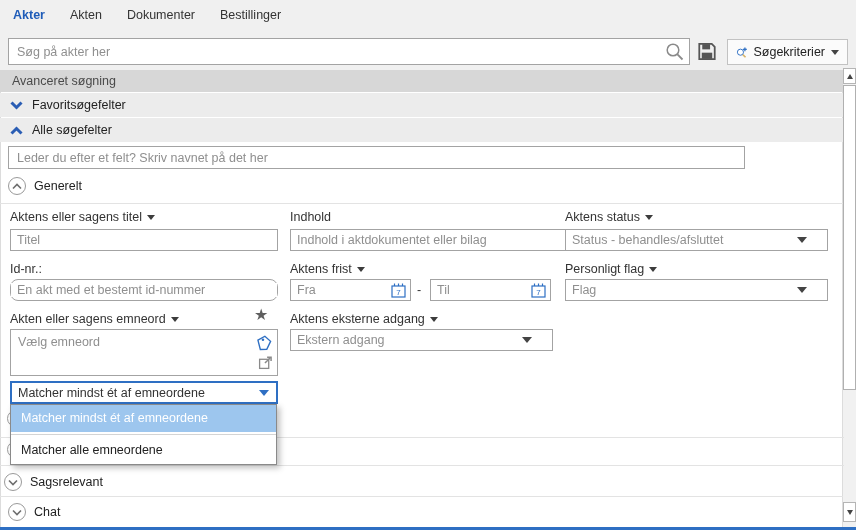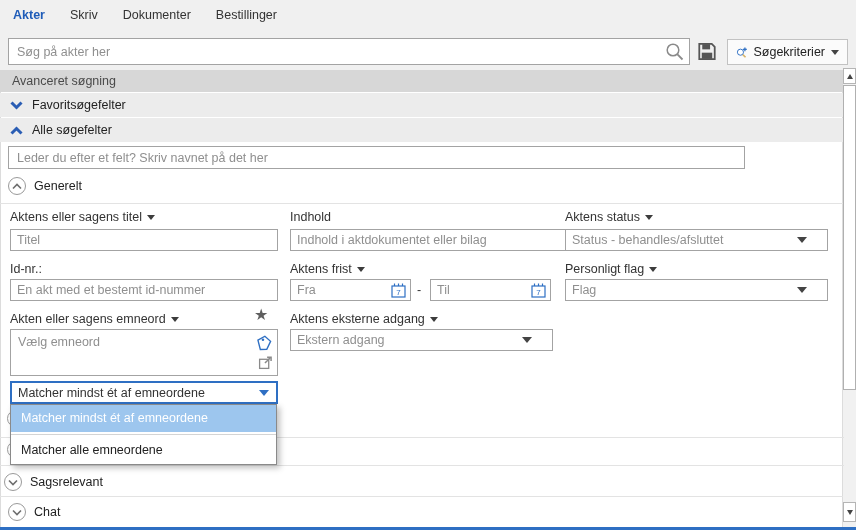--- a/index.html
+++ b/index.html
@@ -102,21 +102,21 @@
 </style>
 </head>
 <body>
 
 <div id="app">
 
   <div class="abs topbar"></div>
 
   <div class="abs nav">
     <span class="nav-item active">Akter</span>
-    <span class="nav-item">Skriv</span>
+    <span class="nav-item">Akten</span>
     <span class="nav-item">Dokumenter</span>
     <span class="nav-item">Bestillinger</span>
   </div>
 
   <div class="abs search-box">
     <input type="text" placeholder="Søg på akter her" style="">
     <svg class="mag" viewBox="0 0 22 22">
       <circle cx="9" cy="9" r="5.8" fill="none" stroke="#8a8a8a" stroke-width="1.5"></circle>
       <line x1="13.2" y1="13.2" x2="18.5" y2="18.5" stroke="#8a8a8a" stroke-width="1.8"></line>
     </svg>
@@ -200,21 +200,21 @@
   </div>
   <div class="abs lbl" style="left:290px; top:261px;">
     <span>Aktens frist</span>
     <span class="lbl-caret"></span>
   </div>
   <div class="abs lbl" style="left:565px; top:261px;">
     <span>Personligt flag</span>
     <span class="lbl-caret"></span>
   </div>
 
-  <div class="abs tb" style="left:10px; top:279px; width:268px;">
+  <div class="abs tb" style="left:10px; top:279px; width:268px;border-radius:8px;">
     <input type="text" placeholder="En akt med et bestemt id-nummer" style="">
   </div>
   <div class="abs tb" style="left:290px; top:279px; width:121px;">
     <input type="text" placeholder="Fra" style="">
     <svg width="15" height="15" viewBox="0 0 15 15" style="margin-right:4px; flex:none;">
       <rect x="1" y="3" width="13" height="11" fill="none" stroke="#2e6fc3" stroke-width="1.2"></rect>
       <line x1="3.5" y1="0.5" x2="3.5" y2="3" stroke="#2e6fc3" stroke-width="1.2"></line>
       <line x1="7.5" y1="0.5" x2="7.5" y2="3" stroke="#2e6fc3" stroke-width="1.2"></line>
       <line x1="11.5" y1="0.5" x2="11.5" y2="3" stroke="#2e6fc3" stroke-width="1.2"></line>
       <text x="7.5" y="11.5" font-size="8" fill="#2e6fc3" text-anchor="middle" font-family="Liberation Sans, sans-serif">7</text>

